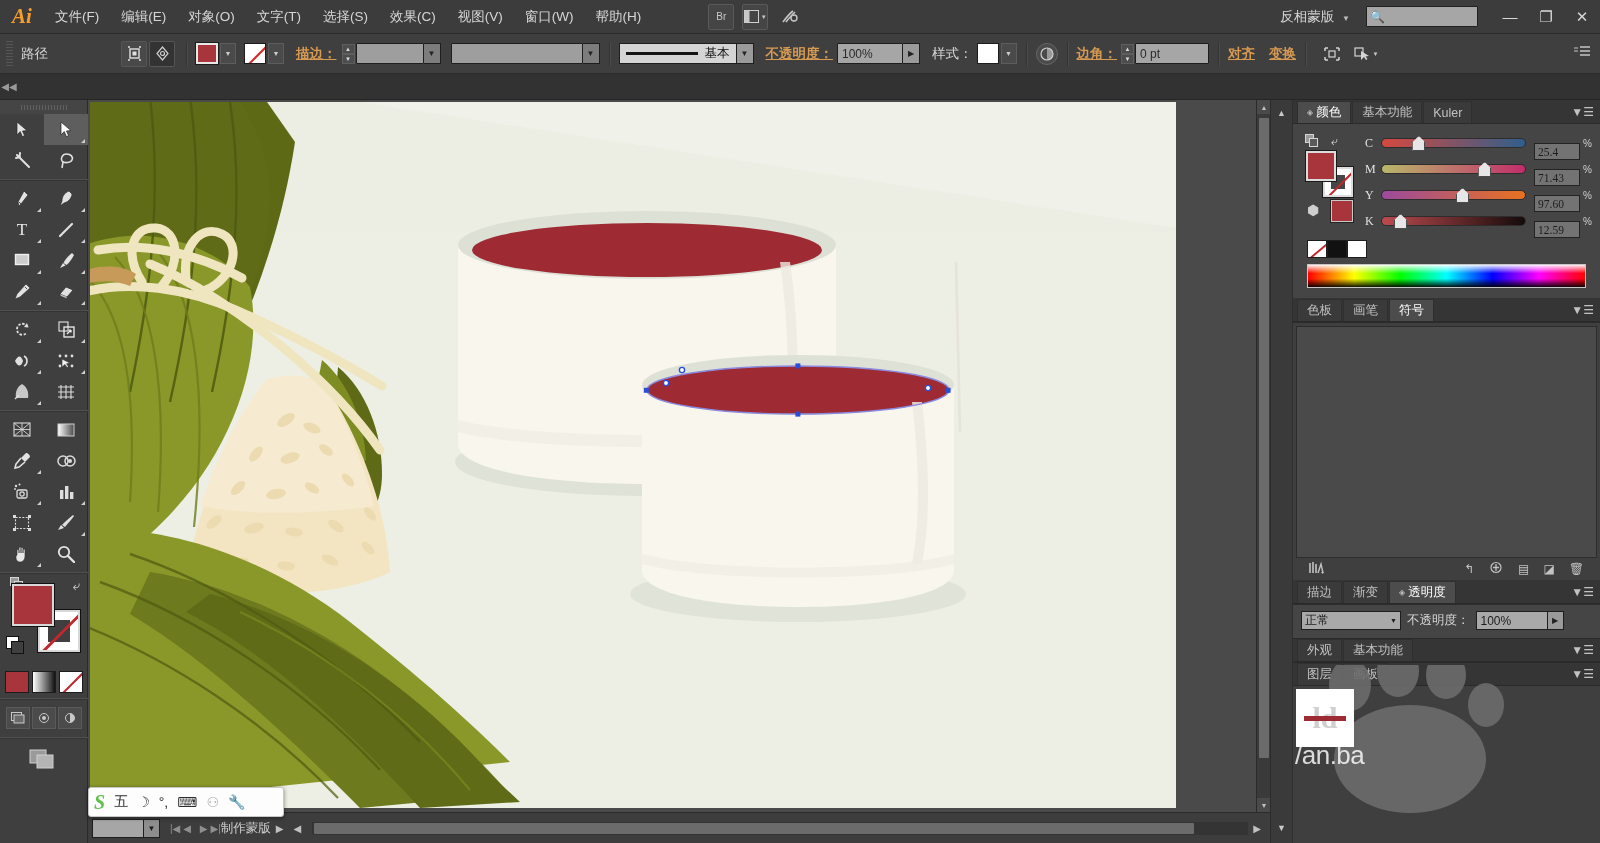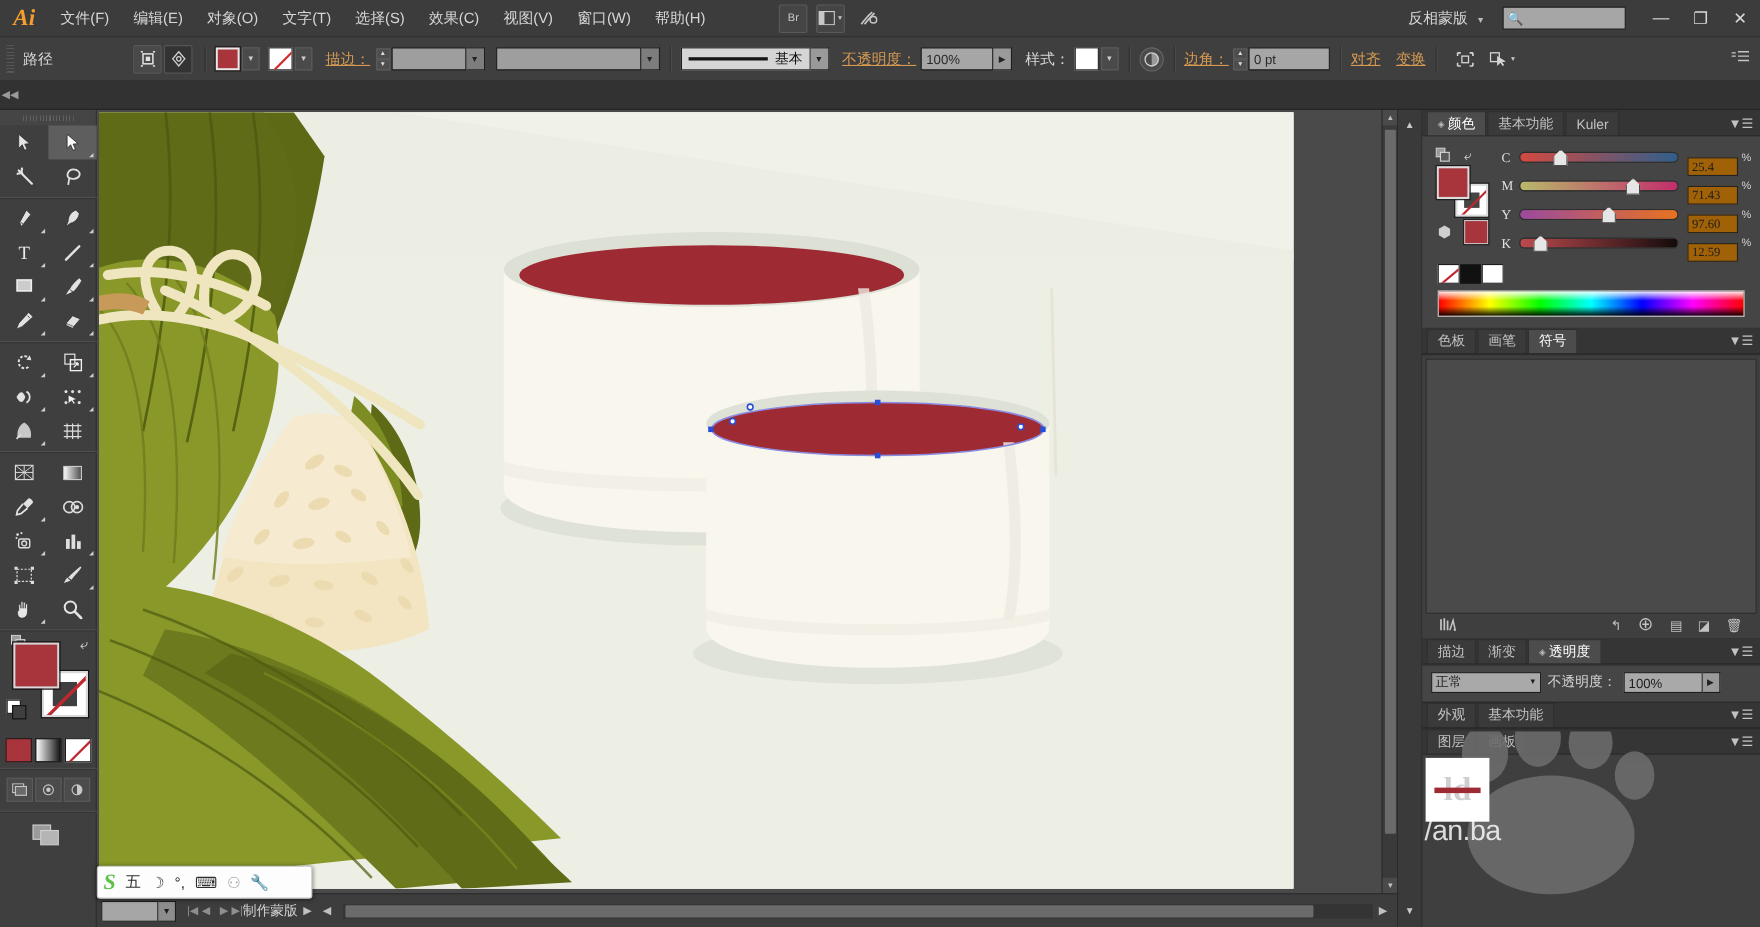--- a/index.html
+++ b/index.html
@@ -56,21 +56,21 @@
   .controlbar {
     position: absolute; left: 0; top: 34px; width: 1600px; height: 40px;
     background: #3f3f3f; border-bottom: 1px solid #2b2b2b;
     display: flex; align-items: center; padding-left: 6px;
   }
   .cb-grip { width: 7px; height: 26px;
     background: repeating-linear-gradient(to bottom,#6a6a6a 0 1px,transparent 1px 3px);
     margin-right: 8px; opacity:.55;
   }
   .cb-label { font-size: 13.5px; color: #d6d6d6; white-space: nowrap; }
-  .cb-label.orange { color: #d79a52; text-decoration: underline; }
+  .cb-label.orange { color: #d79a52; text-decoration: underline; font-weight: bold; }
   .cb-sep { width: 1px; height: 24px; background: #333; margin: 0 9px; box-shadow: 1px 0 0 #4b4b4b; }
   .sq-btn {
     width: 26px; height: 26px; border: 1px solid #565656; background: #494949;
     display: flex; align-items: center; justify-content: center; margin-right: 2px;
     border-radius: 2px;
   }
   .sq-btn.dark { background: #333; }
   .swatch-box {
     width: 22px; height: 21px; border: 1px solid #1c1c1c; background: #fff;
     position: relative;
@@ -265,21 +265,21 @@
   .cp-track {
     flex: 1; height: 10px; border-radius: 5px; position: relative; margin-right: 8px;
     border: 1px solid #2d2d2d;
   }
   .cp-thumb {
     position: absolute; top: -3px; width: 13px; height: 15px; margin-left: -6px;
     background: #e6e6e6; border: 1px solid #4a4a4a;
     clip-path: polygon(50% 0%, 100% 42%, 100% 100%, 0% 100%, 0% 42%);
   }
   .cp-val {
-    width: 46px; height: 17px; background: #a16207; border: 1px solid #232323;
+    width: 46px; height: 17px; background: #737373; border: 1px solid #232323;
     color: #1d1d1d; font-size: 11.5px; display: flex; align-items: center;
     padding-left: 3px; font-family: "Liberation Serif", serif; margin-top: 17px;
   }
   .cp-pct { font-size: 10px; color: #d0d0d0; margin-left: 3px; }
   .cp-bottom { margin-top: 8px; }
   .cp-nonerow { display: flex; margin-left: 6px; margin-bottom: 6px; }
   .cp-nonerow div { width: 20px; height: 18px; border: 1px solid #1d1d1d; }
   .cp-none { background: #fff; position: relative; overflow: hidden; }
   .cp-none::after { content:''; position:absolute; left:-3px;top:50%;width:30px;height:2px;background:#c0272e;transform:rotate(-40deg);}
   .cp-spectrum {

